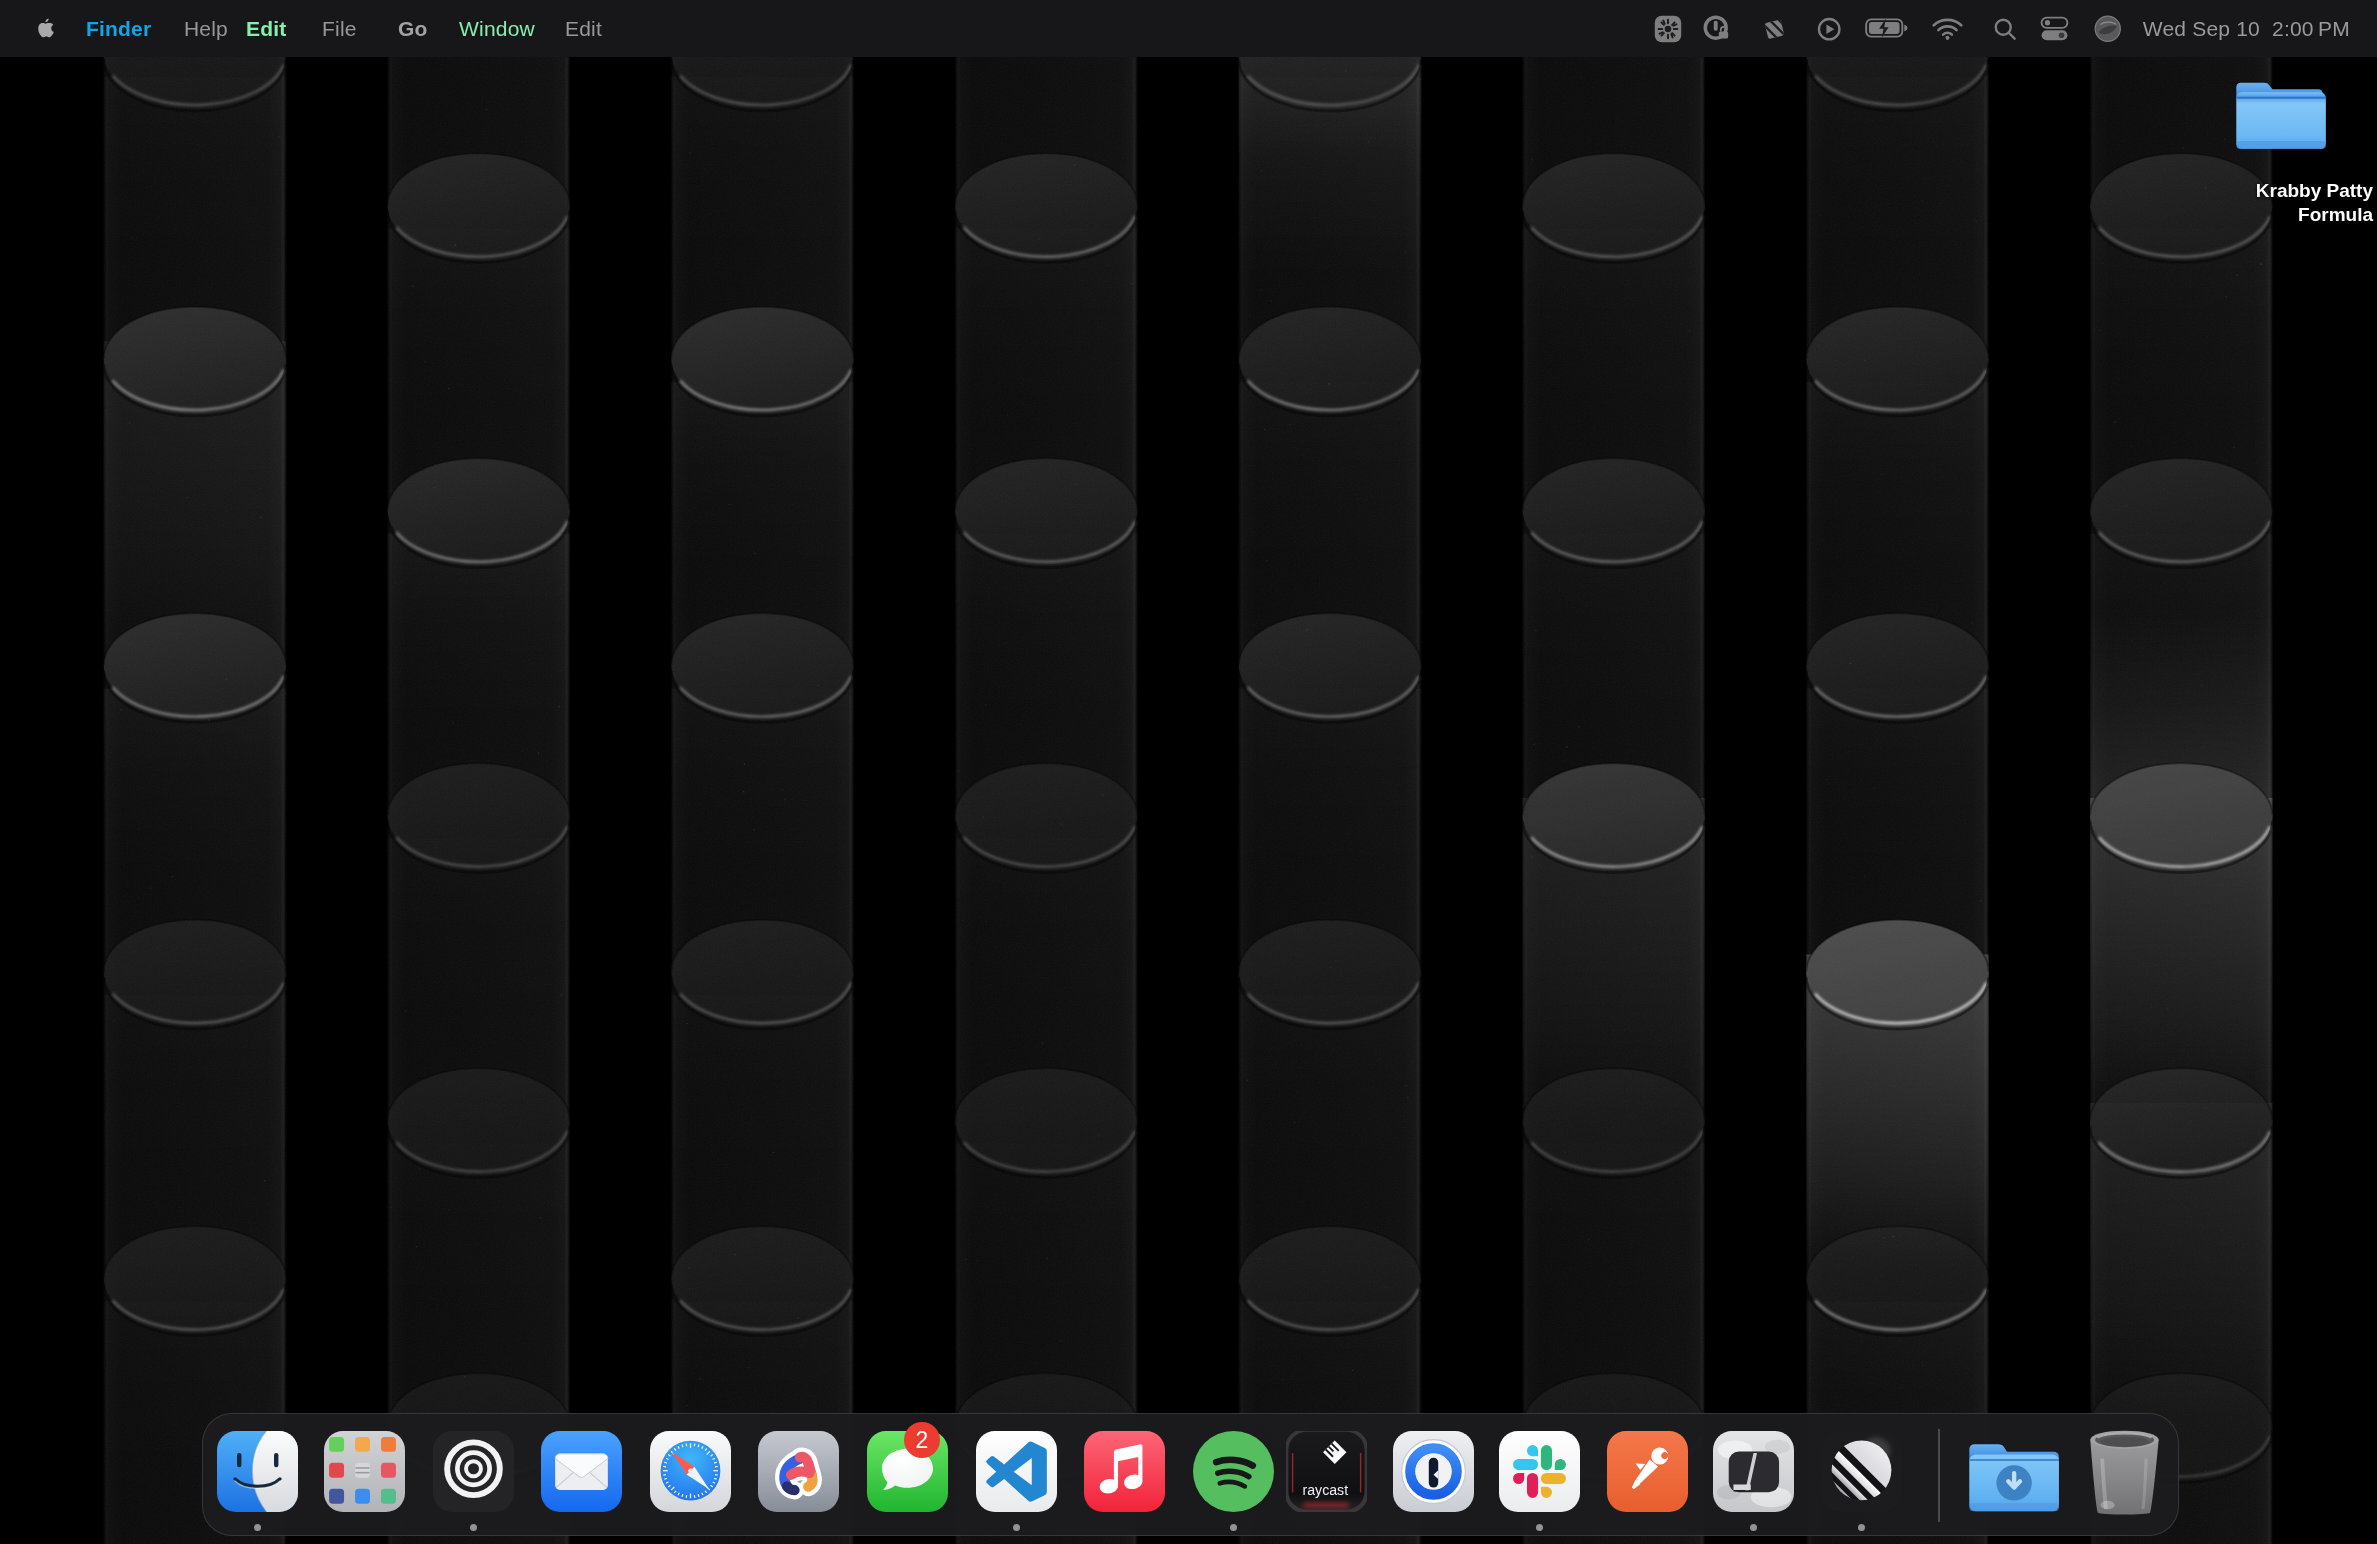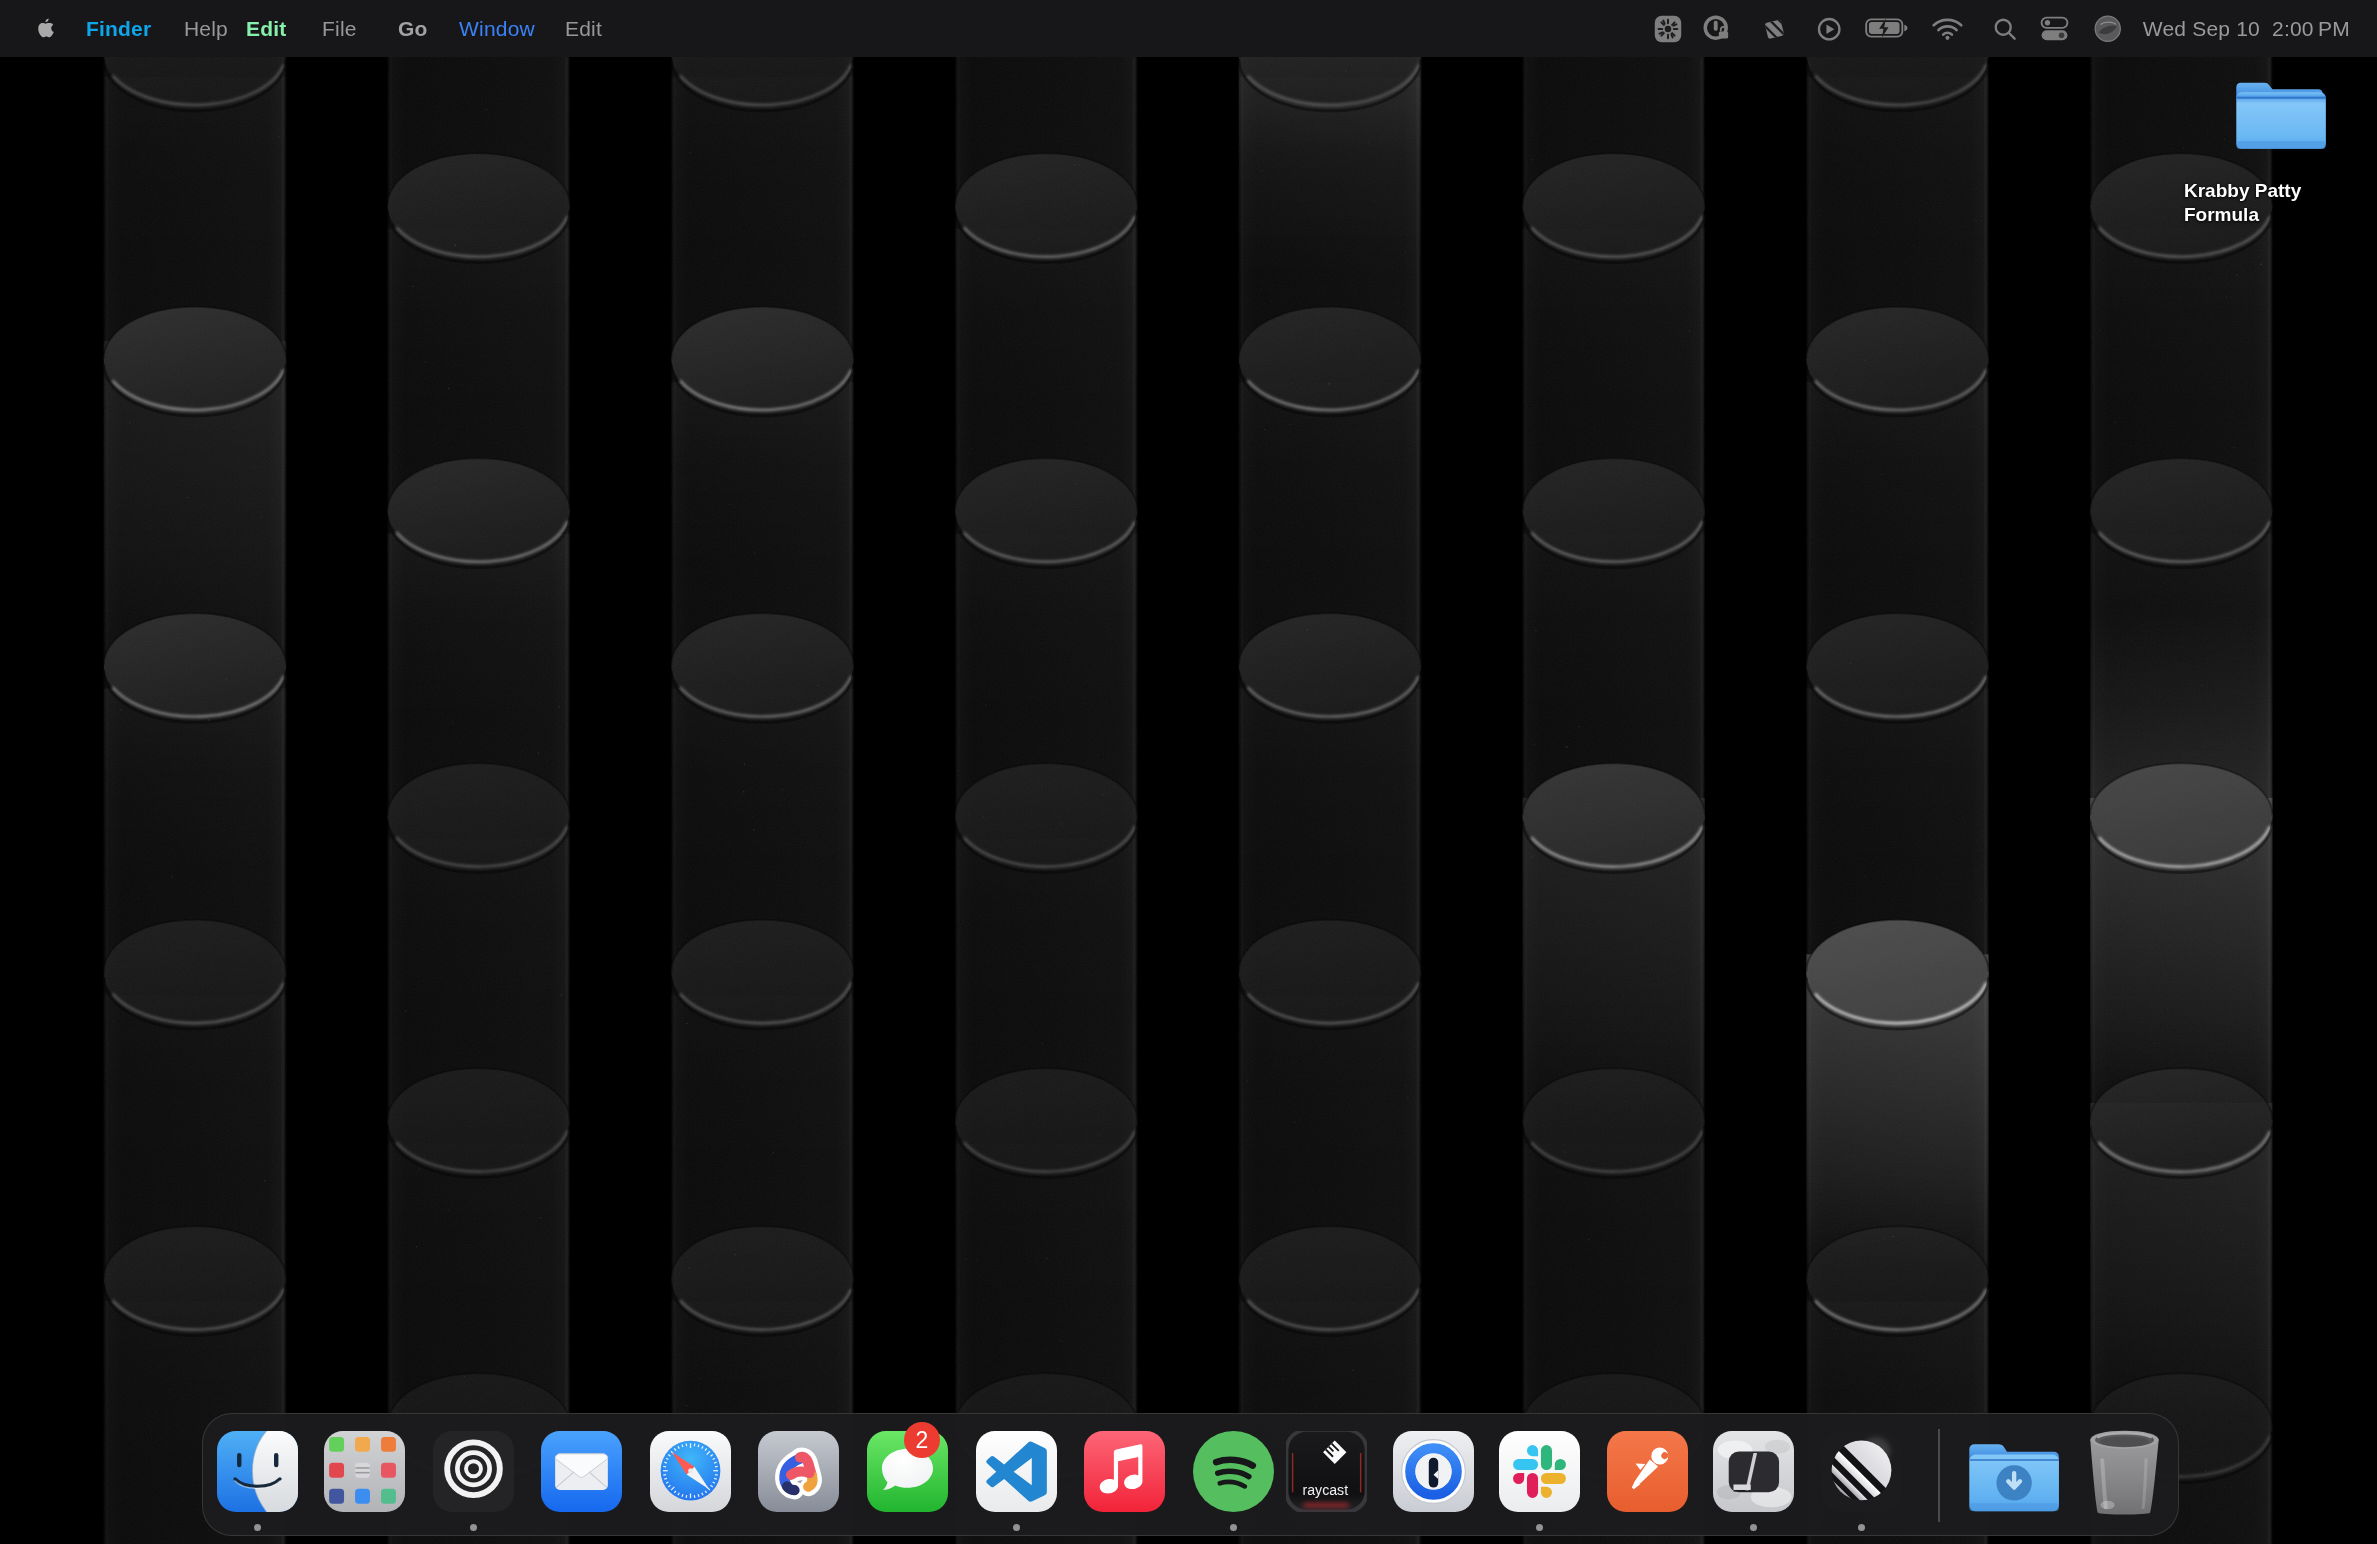--- a/index.html
+++ b/index.html
@@ -583,21 +583,21 @@
   </svg>
 <div id="menubar">
     <svg class="ico" style="left:35px;top:16.5px" width="19.7" height="23.6" viewBox="0 0 25 30">
 <path fill="#a9a9a9" d="M17.3 7.6c-1.6 0-3 .9-3.8.9-.9 0-2.2-.9-3.7-.9C7 7.6 4.1 9.9 4.1 14.6c0 2.9 1.1 6 2.5 8 1.2 1.7 2.3 3.1 3.8 3.1 1.5 0 2.2-1 4-1s2.4 1 4 1 2.7-1.5 3.7-3c1.2-1.7 1.6-3.4 1.7-3.5-.1 0-3.2-1.2-3.2-4.8 0-3.1 2.5-4.5 2.6-4.6-1.4-2.1-3.6-2.2-4.3-2.2zM16.3 5.1c.7-.9 1.2-2.1 1.1-3.3-1 .1-2.3.7-3 1.6-.7.8-1.3 2-1.1 3.2 1.1.1 2.3-.6 3-1.5z"></path>
     </svg>
     <span class="mi" style="left:86px;font-weight:700;color:#0ea5e9">Finder</span>
     <span class="mi" style="left:184px;font-weight:400;color:#989898">Help</span>
     <span class="mi" style="left:246px;font-weight:700;color:#86efac">Edit</span>
     <span class="mi" style="left:322px;font-weight:400;color:#989898">File</span>
     <span class="mi" style="left:398px;font-weight:700;color:#a3a3a3">Go</span>
-    <span class="mi" style="left:459px;font-weight:400;color:#3b82f6">Window</span>
+    <span class="mi" style="left:459px;font-weight:400;color:#86efac">Window</span>
     <span class="mi" style="left:565px;font-weight:400;color:#989898">Edit</span>
     <svg class="ico" style="left:1654px;top:15px" width="28" height="28" viewBox="0 0 36 36">
 <rect x="1" y="1" width="34" height="34" rx="9" fill="#7e7e7e"></rect>
 <g fill="#1d1d1f">
         <circle cx="18" cy="18" r="4.2"></circle>
 <g stroke="#1d1d1f" stroke-width="2.6" stroke-linecap="round">
 <line x1="18" y1="6" x2="18" y2="10.5"></line>
           <line x1="18" y1="25.5" x2="18" y2="30"></line>
 <line x1="6" y1="18" x2="10.5" y2="18"></line>
           <line x1="25.5" y1="18" x2="30" y2="18"></line>
@@ -684,21 +684,21 @@
 <linearGradient id="ft" x1="0" y1="0" x2="0" y2="1">
  <stop offset="0" stop-color="#68b1f1"></stop>
           <stop offset="1" stop-color="#3c88dd"></stop>
 </linearGradient>
 </defs>
 <path d="M4 16 q0-6 6-6 h30 q4 0 6 3 l4 5 h58 q6 0 6 6 v8 H4 Z" fill="url(#ft)"></path>
 <rect x="4" y="22" width="114" height="72" rx="7" fill="url(#fb)"></rect>
 <path d="M4 29 h114" stroke="#2e6fc4" stroke-width="2.5" opacity="0.85"></path>
 <rect x="4" y="84" width="114" height="10" rx="5" fill="#4f9ae2" opacity="0.7"></rect>
 </svg></div>
-<div style="position:absolute;left:2184px;top:179px;width:189px;text-align:left;color:#fff;font-size:19px;font-weight:700;line-height:23.6px;text-shadow:0 0.8px 3.1px rgba(0,0,0,0.95),0 0 1.6px rgba(0,0,0,0.8)">Krabby Patty<br>Formula</div>
+<div style="position:absolute;left:2184px;top:179px;width:189px;text-align:right;color:#fff;font-size:19px;font-weight:700;line-height:23.6px;text-shadow:0 0.8px 3.1px rgba(0,0,0,0.95),0 0 1.6px rgba(0,0,0,0.8)">Krabby Patty<br>Formula</div>
 
 <svg width="0" height="0" style="position:absolute">
 <defs>
 <linearGradient id="g_fndr" x1="0" y1="0" x2="0" y2="1">
         <stop offset="0" stop-color="#4fb0f6"></stop>
         <stop offset="1" stop-color="#1d71e3"></stop>
       </linearGradient>
 <linearGradient id="g_fndw" x1="0" y1="0" x2="0" y2="1">
         <stop offset="0" stop-color="#fbfcfd"></stop>
         <stop offset="1" stop-color="#d7dade"></stop>

